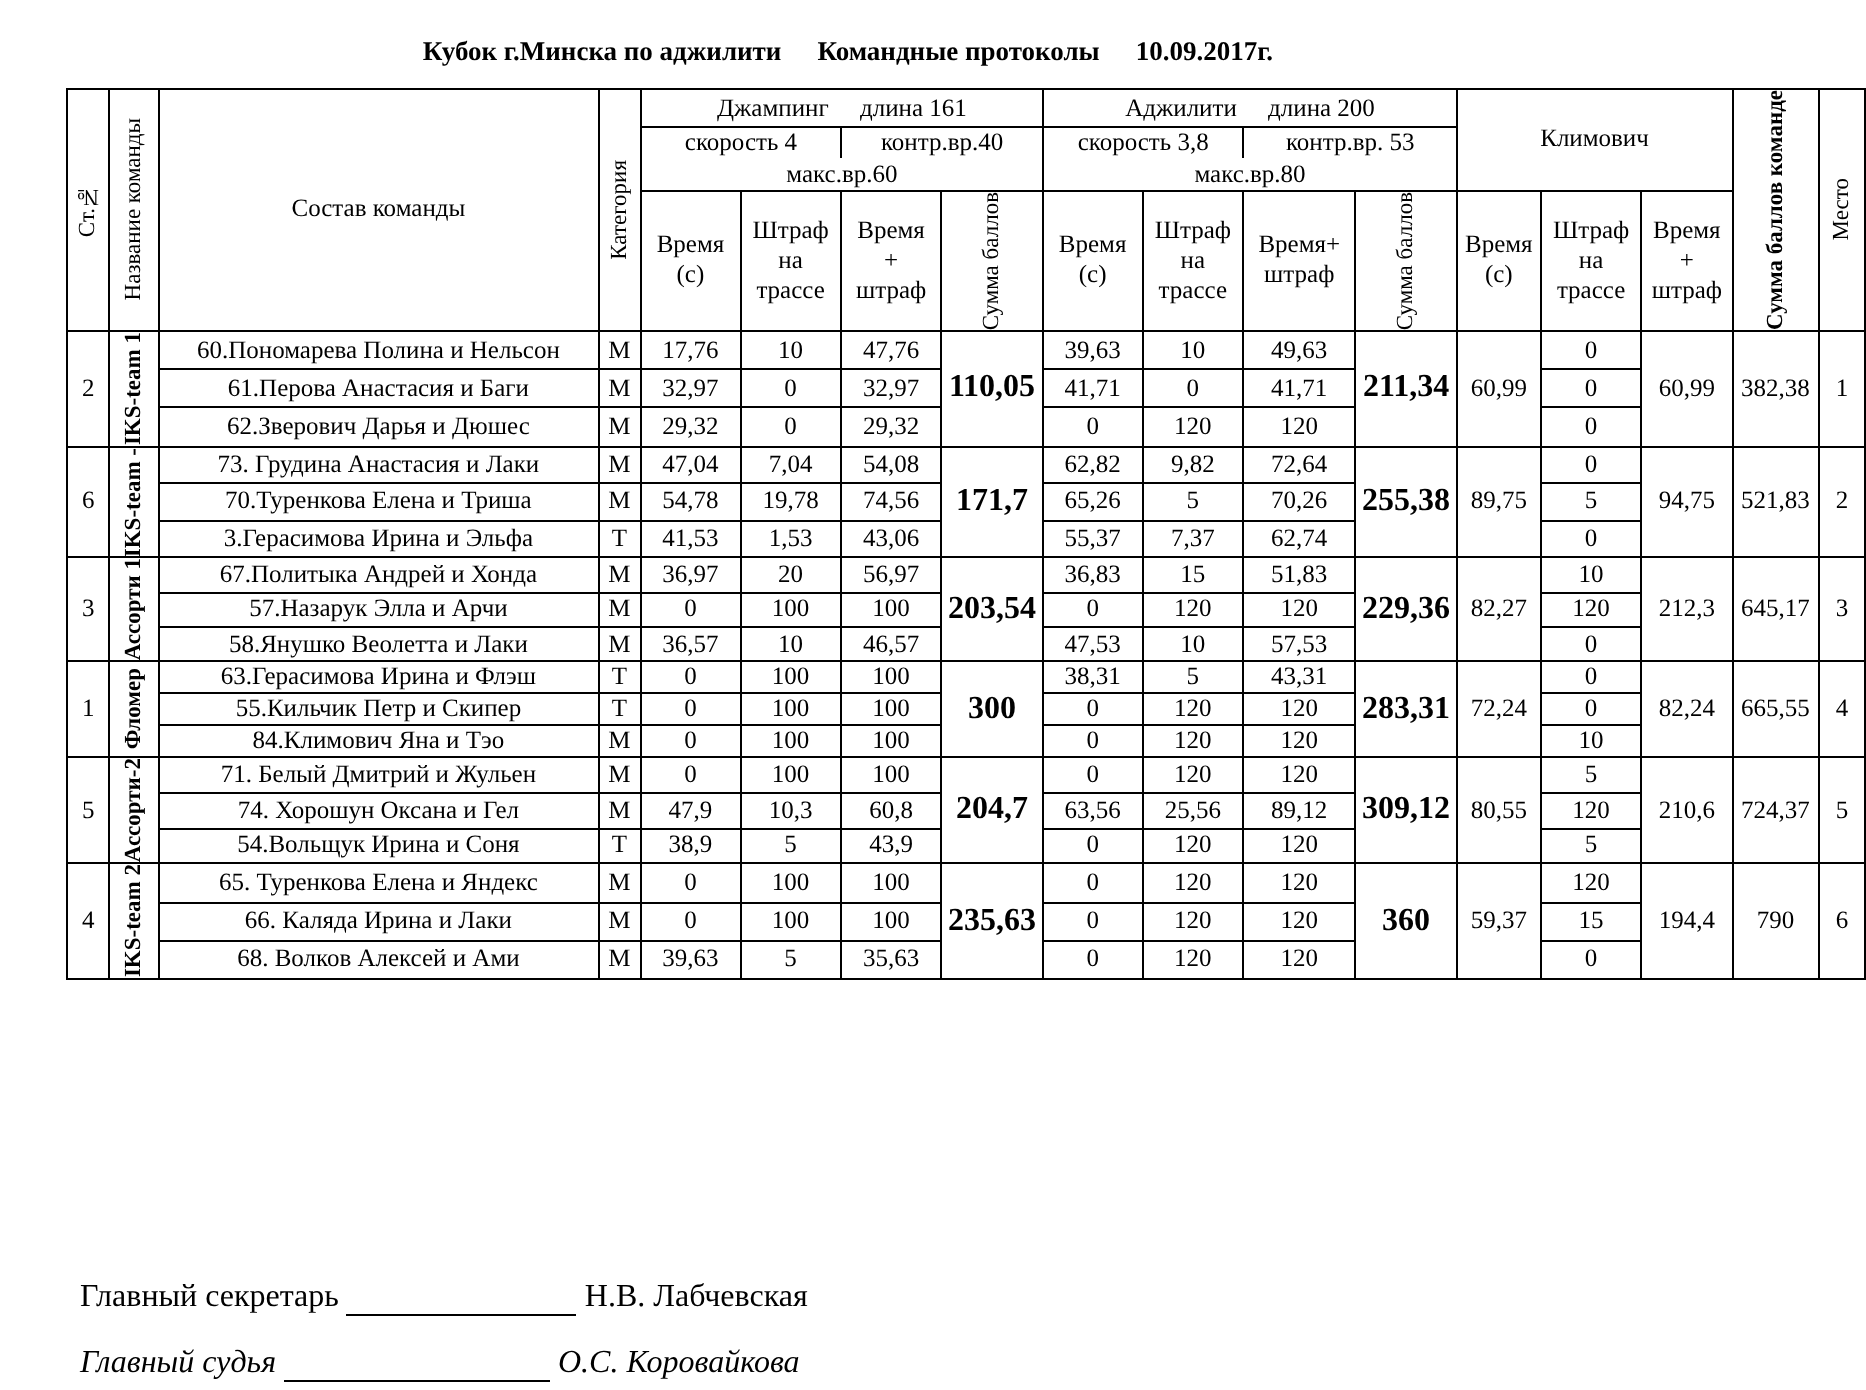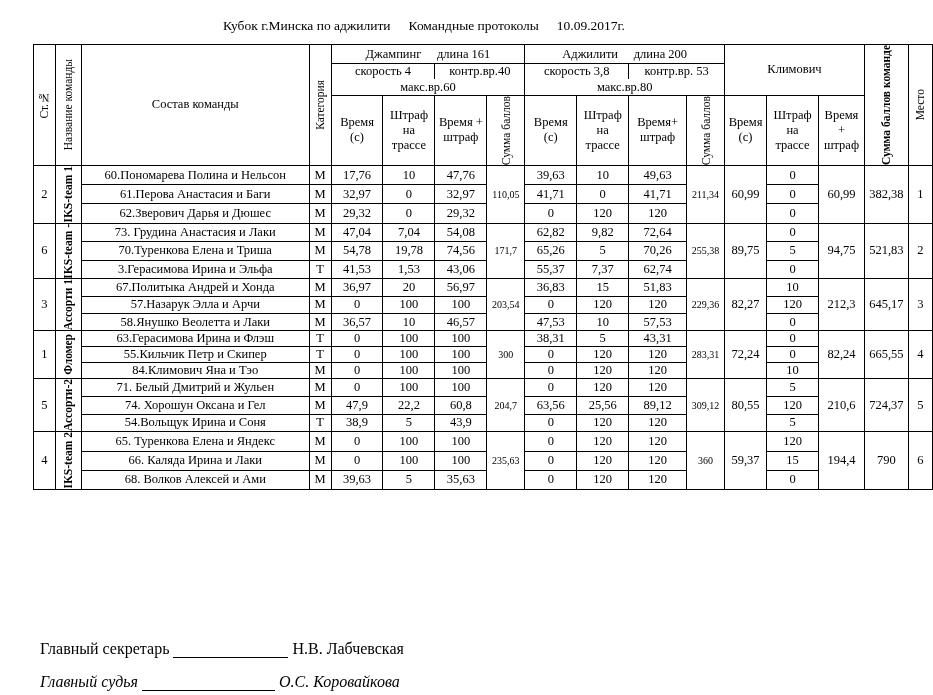--- a/index.html
+++ b/index.html
@@ -6,21 +6,21 @@
   body{
     width:933px;height:695px;
     background:#ffffff;
     font-family:"Liberation Serif", serif;
     color:#000;
     overflow:hidden;
   }
   .page{position:relative;width:933px;height:695px;}
   .title{
     position:absolute;top:18px;left:0;width:866px;
-    text-align:center;font-size:13.5px;
+    text-align:center;font-size:13.5px;font-weight:bold;
   }
   .title span{margin-right:18px;}
   table.main{
     position:absolute;top:44px;left:33px;
     border-collapse:collapse;
     table-layout:fixed;
   }
   table.main td, table.main th{
     border:1px solid #000;
     font-size:12.5px;
@@ -43,21 +43,21 @@
     text-align:left;
     padding-left:5px;
     font-size:12.5px;
     white-space:nowrap;
   }
   .bold{font-weight:normal;}
   .thick-top{border-top:2px solid #000;}
   .thick-bottom{border-bottom:2px solid #000;}
   .thick-left{border-left:2px solid #000;}
   .thick-right{border-right:2px solid #000;}
-  .sum{font-size:10px;}
+  .sum{font-size:16px;font-weight:bold;}
   .footer{
     position:absolute;left:40px;font-size:16px;
   }
   .f1{top:640px;}
   .f2{top:673px;font-style:italic;}
   .uline{
     display:inline-block;
     border-bottom:1px solid #000;
     height:14px;
     vertical-align:bottom;
@@ -343,21 +343,21 @@
           <td class=" thick-top" rowspan="3"><span>80,55</span></td>
           <td class=" thick-top"><span>5</span></td>
           <td class=" thick-top" rowspan="3"><span>210,6</span></td>
           <td class=" thick-top" rowspan="3"><span class="bold">724,37</span></td>
           <td class="thick-right thick-top" rowspan="3"><span class="">5</span></td>
         </tr>
         <tr>
           <td class="team-name"><span>74. Хорошун Оксана и Гел</span></td>
           <td class=""><span>М</span></td>
           <td class=""><span>47,9</span></td>
-          <td class=""><span>22,2</span></td>
+          <td class=""><span>10,3</span></td>
           <td class=""><span>60,8</span></td>
           <td class=""><span>63,56</span></td>
           <td class=""><span>25,56</span></td>
           <td class=""><span>89,12</span></td>
           <td class=""><span>120</span></td>
         </tr>
         <tr>
           <td class="team-name thick-bottom"><span>54.Вольщук Ирина и Соня</span></td>
           <td class=" thick-bottom"><span>Т</span></td>
           <td class=" thick-bottom"><span>38,9</span></td>

